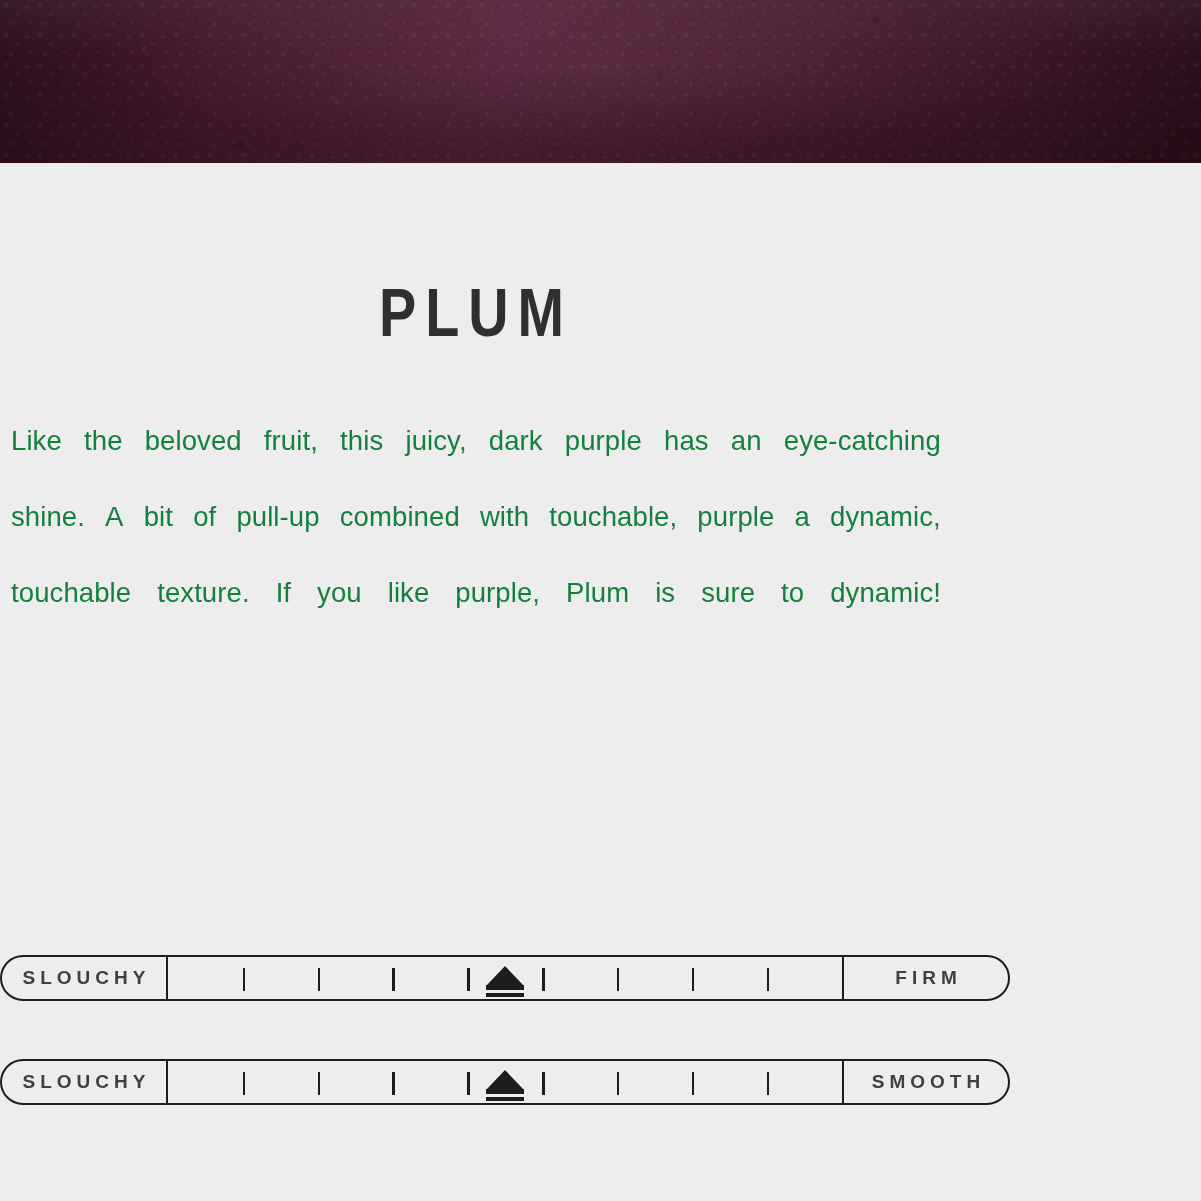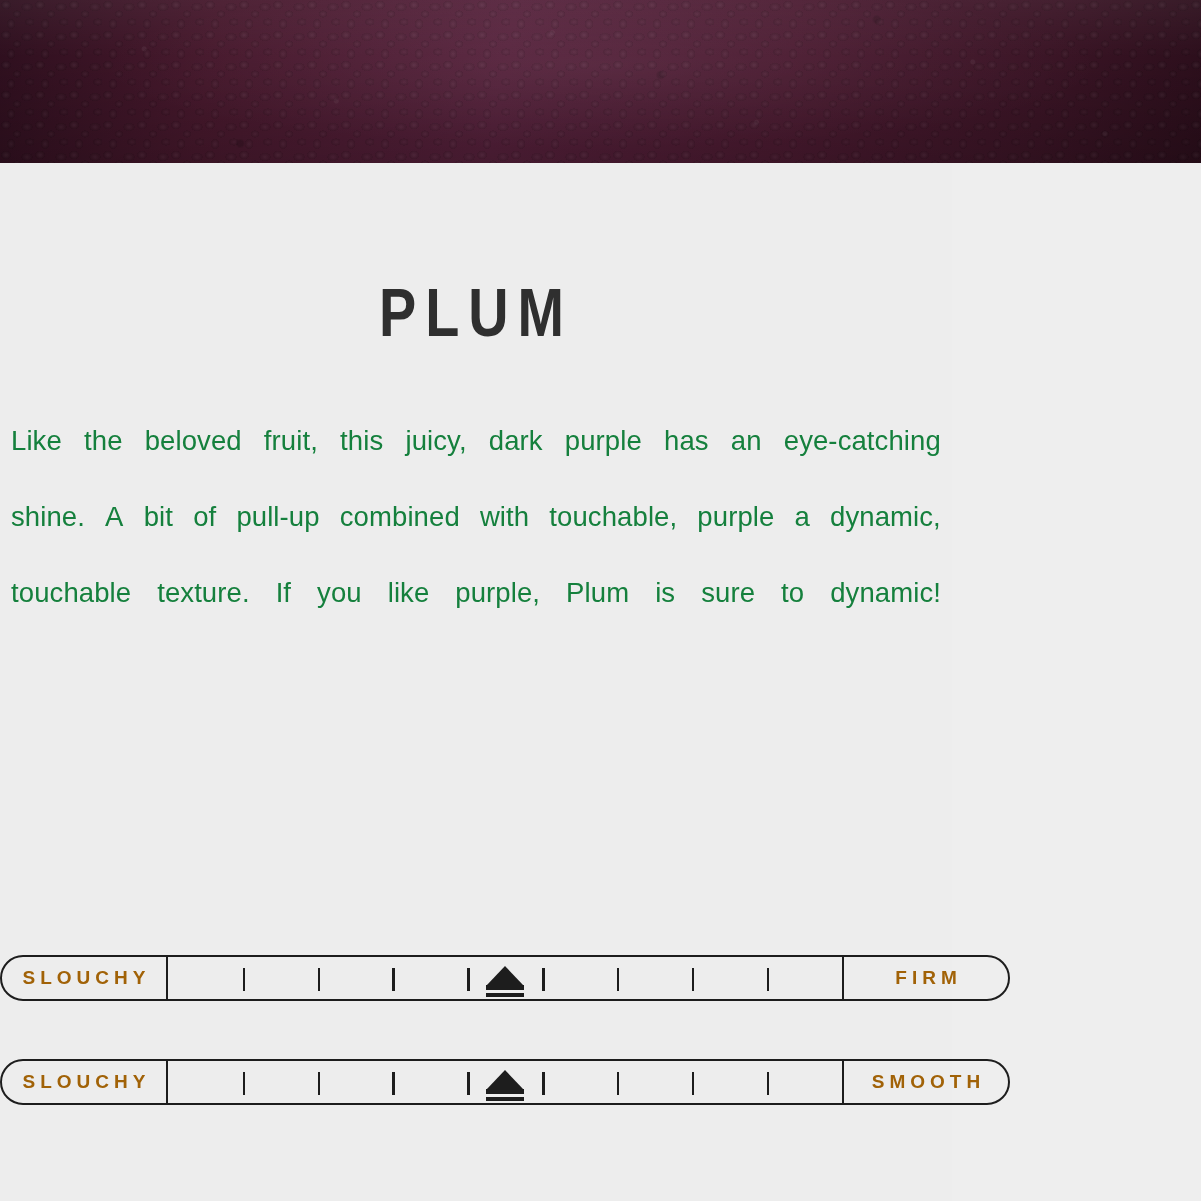--- a/index.html
+++ b/index.html
@@ -123,21 +123,21 @@
   }
   .scale-label {
     display: flex;
     align-items: center;
     justify-content: center;
     width: 166px;
     font-size: 19px;
     font-weight: 700;
     letter-spacing: 5px;
     text-indent: 5px;
-    color: #a16207;
+    color: #404040;
     box-sizing: border-box;
     text-align: right;
   }
   .scale-label.left {
     border-right: 2.5px solid #1d1d1d;
   }
   .scale-label.right {
     border-left: 2.5px solid #1d1d1d;
     width: 166px;
   }

